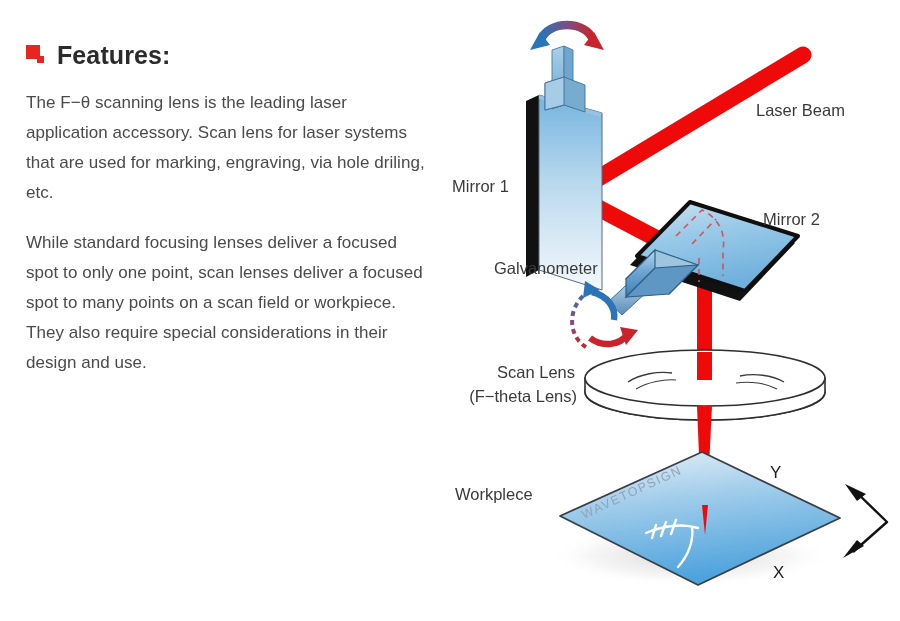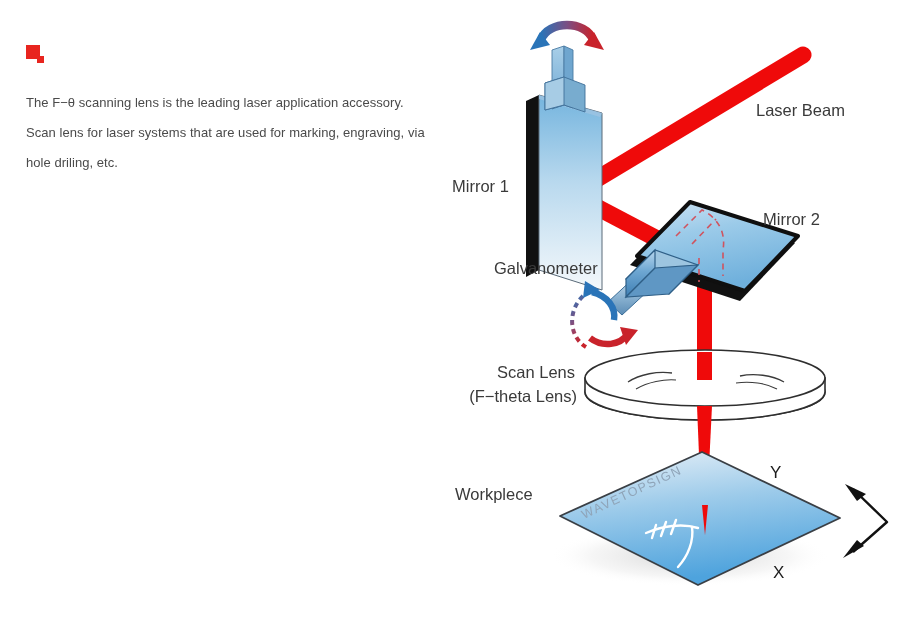--- a/index.html
+++ b/index.html
@@ -53,21 +53,21 @@
   }
   #features-title {
     font-size: 25px;
     font-weight: bold;
     color: #2b2b2b;
     letter-spacing: 0.1px;
     line-height: 1;
   }
 
   .body-para {
-    font-size: 13px;
+    font-size: 17px;
     line-height: 30px;
     color: #4a4a4a;
     margin: 0 18px 20px 0;
     letter-spacing: 0.05px;
     max-width: 420px;
   }
   .body-para:last-child { margin-bottom: 0; }
 
   
   #diagram {
@@ -99,25 +99,27 @@
 </head>
 <body>
 
 <div id="text-column">
 
   <div id="features-heading">
     <span id="bullet-icon">
       <span class="sq-big"></span>
       <span class="sq-small"></span>
     </span>
+    <span id="features-title">Features:</span>
   </div>
 
   <p class="body-para">The F−θ scanning lens is the leading laser application accessory. Scan lens for laser systems that are used for marking, engraving, via hole driling, etc.</p>
 
 
+  <p class="body-para">While standard focusing lenses deliver a focused spot to only one point, scan lenses deliver a focused spot to many points on a scan field or workpiece. They also require special considerations in their design and use.</p>
 </div>
 
 <div id="diagram">
 <svg width="460" height="621" viewBox="0 0 460 621" xmlns="http://www.w3.org/2000/svg">
   <defs>
 
     <linearGradient id="gMirror1" x1="0" y1="0" x2="0" y2="1">
       <stop offset="0%" stop-color="#74b4de"></stop>
       <stop offset="45%" stop-color="#b9d9ee"></stop>
       <stop offset="100%" stop-color="#f4f8fb"></stop>

